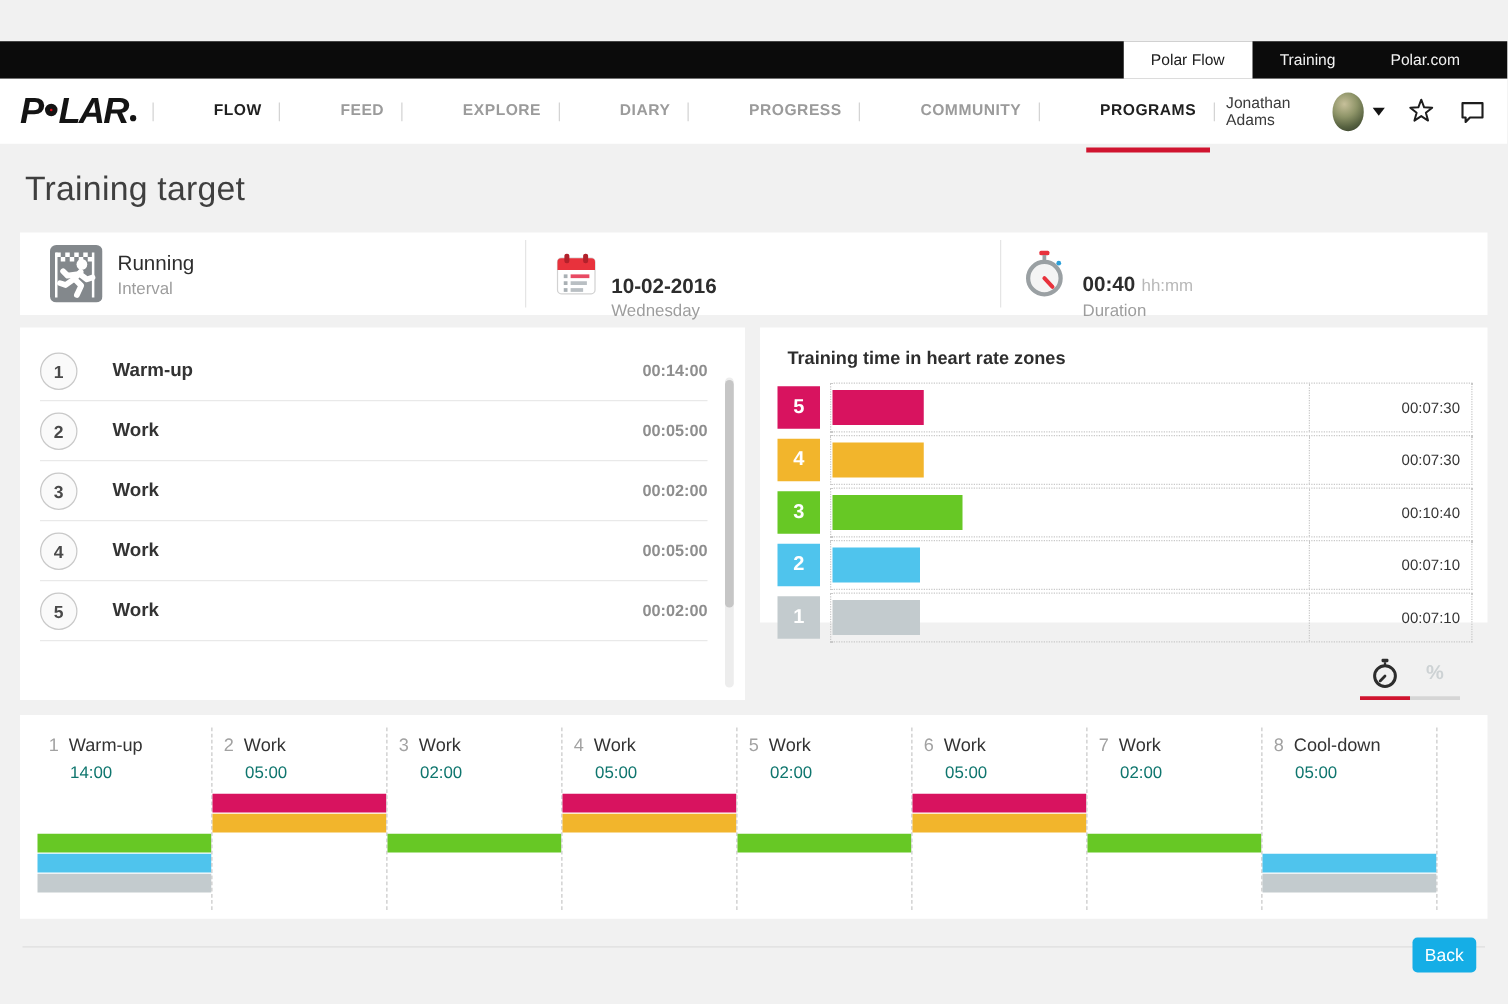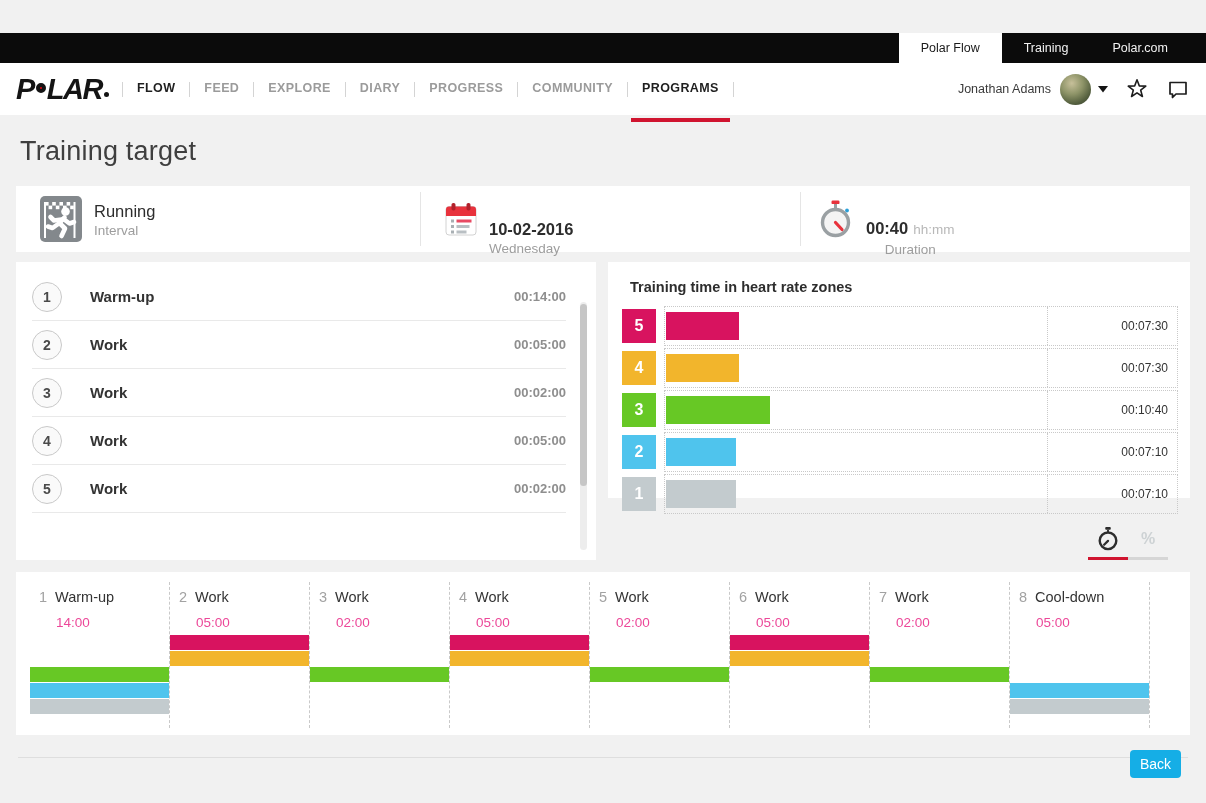--- a/index.html
+++ b/index.html
@@ -22,40 +22,40 @@
   .topbar-tab{line-height:30px;padding:0 22px;font-size:12.5px;color:#f2f2f2;cursor:pointer;}
   .topbar-tab.active{background:#ffffff;color:#1a1a1a;}
 
   
   .navbar{height:52px;background:#fff;display:flex;align-items:center;padding:0 16px;position:relative;}
   .logo{display:flex;align-items:center;font-style:italic;font-weight:900;font-size:29px;letter-spacing:-1.5px;color:#141414;margin-right:4px;cursor:pointer;white-space:nowrap;}
   .logo-dot{width:10px;height:10px;background:#e30613;border:4px solid #141414;border-radius:50%;display:inline-block;margin:0 1px 2px 2px;}
   .logo-reg{width:5px;height:5px;background:#141414;border-radius:50%;display:inline-block;margin:10px 0 0 2px;}
   .main-nav{display:flex;align-items:center;height:52px;}
   .nav-sep{width:1px;height:15px;background:#d4d4d4;margin:0 9px;}
-  .nav-item{font-size:12.5px;font-weight:bold;color:#9b9b9b;letter-spacing:.4px;padding:4px 5px;height:65px;line-height:54px;position:relative;text-decoration:none;cursor:pointer;}
+  .nav-item{font-size:12.5px;font-weight:bold;color:#9b9b9b;letter-spacing:.4px;padding:4px 5px;height:65px;line-height:54px;position:relative;text-decoration:none;cursor:pointer;margin-left:34px;}
   .nav-item.emph{color:#1f1f1f;}
   .nav-item.selected{color:#1f1f1f;}
   .nav-item.selected::after{content:"";position:absolute;left:-6px;right:-6px;bottom:0;height:4px;background:var(--accent);}
   .nav-user{margin-left:auto;display:flex;align-items:center;gap:9px;}
   .user-name{font-size:12.5px;color:#3a3a3a;}
   .avatar{width:31px;height:31px;border-radius:50%;cursor:pointer;
     background:radial-gradient(circle at 38% 30%,#c7c09a 0%,#8e9468 38%,#55603f 70%,#32392a 100%);}
   .caret{margin-left:-2px;cursor:pointer;display:flex;}
   .icon-btn{display:flex;align-items:center;cursor:pointer;margin-left:8px;}
 
   
   .page-title{font-size:27px;font-weight:300;color:#3f3f3f;margin:21px 0 19px 20px;letter-spacing:.2px;}
 
   
   .summary-card{background:#fff;margin:0 16px;height:66px;display:flex;align-items:center;}
   .summary-sec{display:flex;align-items:center;height:54px;padding-left:24px;}
   .summary-sec.s1{width:404px;}
   .summary-sec.s2{width:380px;border-left:1px solid #e5e5e5;}
-  .summary-sec.s3{flex:1;border-left:1px solid #e5e5e5;padding-left:16px;text-align:center;}
+  .summary-sec.s3{flex:1;border-left:1px solid #e5e5e5;padding-left:16px;}
   .sum-icon{margin-right:12px;display:flex;}
   .sum-main{font-size:16.5px;color:#2d2d2d;line-height:20px;}
   .sum-main.b{font-weight:bold;margin-top:36px;}
   .sum-sub{font-size:13.5px;color:#9d9d9d;margin-top:2px;}
   .dur-format{font-weight:normal;font-size:13.5px;color:#b8b8b8;margin-left:5px;}
 
   
   .panels-row{display:flex;margin:10px 16px 0;gap:12px;}
   .card{background:#fff;}
   .card-title{font-weight:bold;font-size:14.5px;color:#2d2d2d;}
@@ -85,21 +85,21 @@
   .unit-opt.sel .u-line{background:var(--accent);}
   .pct-sign{font-size:16px;font-weight:bold;color:#cdd2d4;}
 
   
   .timeline-card{margin:12px 16px 0;background:#fff;height:163px;padding:10px 40px 0 14px;display:flex;}
   .tl-col{flex:1;border-left:1px dashed #c9c9c9;height:146px;padding-top:7px;position:relative;cursor:pointer;}
   .tl-col:first-child{border-left:none;}
   .tl-col:last-child{border-right:1px dashed #c9c9c9;}
   .tl-head{padding-left:9px;font-size:14.5px;color:#333;white-space:nowrap;}
   .tl-num{color:#a2a2a2;margin-right:8px;}
-  .tl-dur{padding-left:26px;font-size:13.5px;color:#ec4899;margin-top:10px;}
+  .tl-dur{padding-left:26px;font-size:13.5px;color:#0f766e;margin-top:5px;}
   .tl-bars{position:absolute;left:0;right:0;top:53px;height:80px;}
   .tl-bar{position:absolute;left:0;right:0;height:15px;}
 
   
   .footer-line{margin:22px 18px 0;border-top:1px solid #dedede;}
   .back-btn{position:absolute;top:750px;right:25px;min-width:46px;height:28px;padding:0 10px;
     background:var(--back-blue);color:#fff;border:none;border-radius:4px;font-size:14px;
     font-family:"Liberation Sans",sans-serif;cursor:pointer;}
 </style>
 </head>

